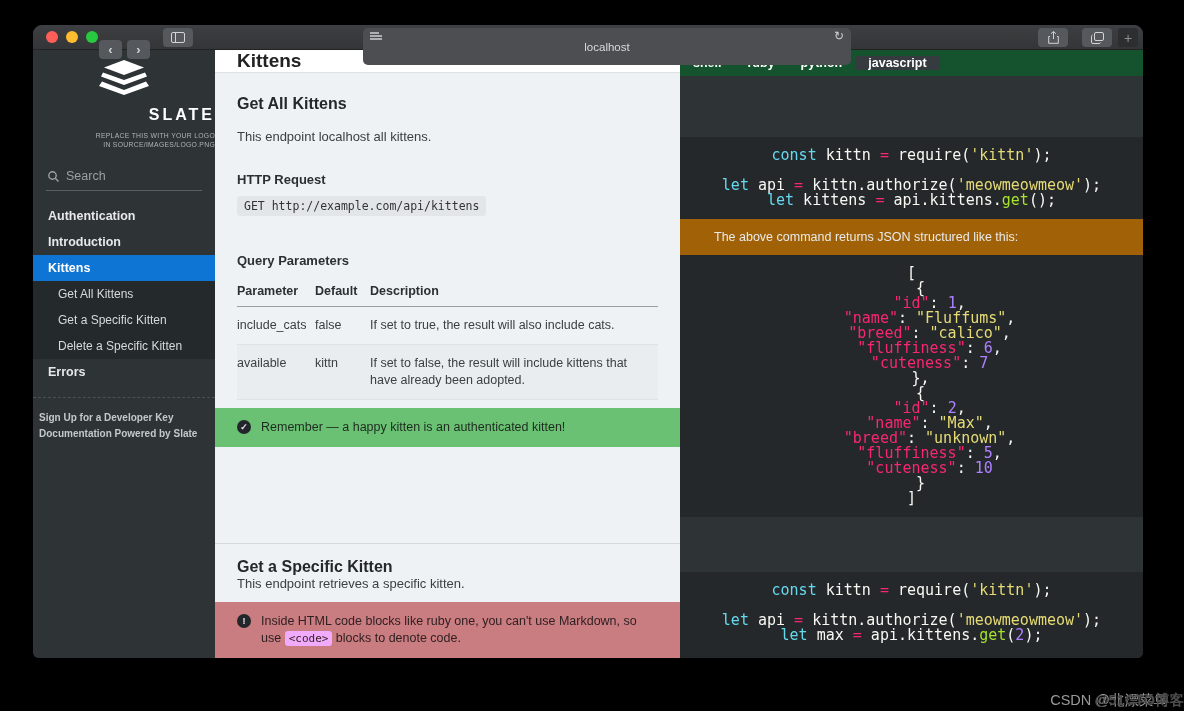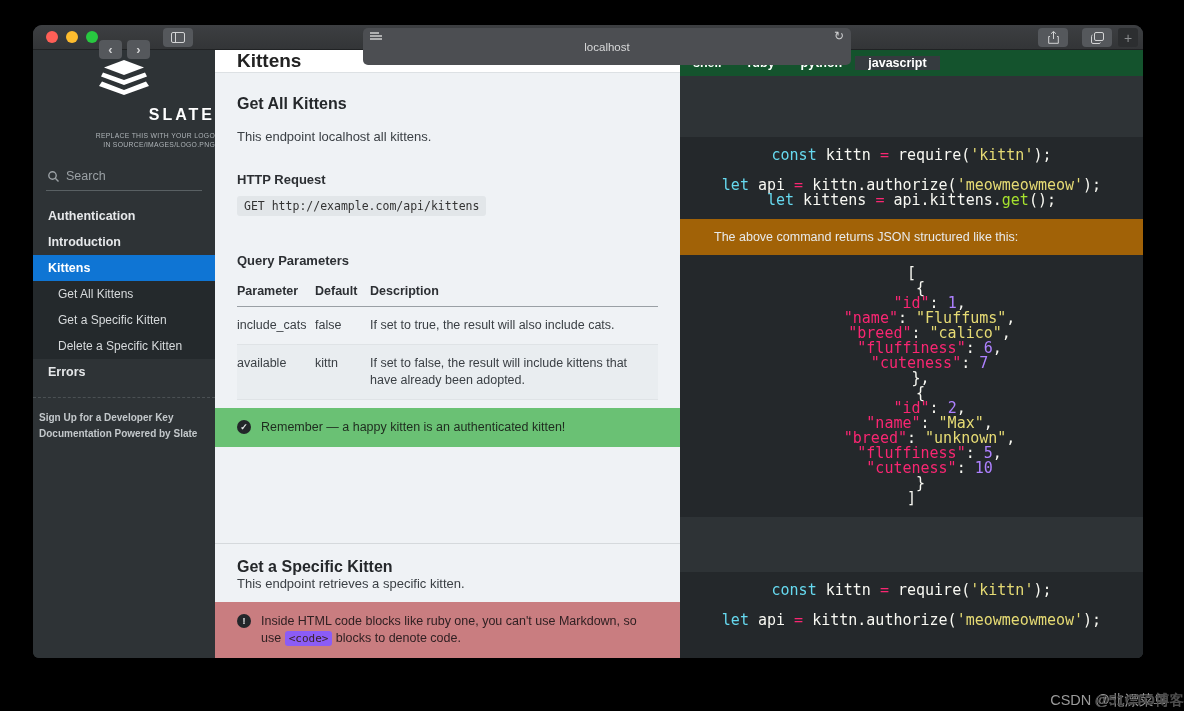--- a/index.html
+++ b/index.html
@@ -72,21 +72,21 @@
   table.params td:first-child, table.params th:first-child { padding-left:0; width:78px; }
   table.params td:nth-child(2), table.params th:nth-child(2) { width:55px; }
   .callout { display:flex; align-items:flex-start; gap:10px; padding:11px 22px;
     font-size:12.5px; line-height:17px; }
   .callout.success { background:#6AC174; color:#1e2b1e; margin-top:8px; }
   .callout.warning { background:#C97D80; color:#302022; flex:1; }
   .co-icon { width:14px; height:14px; border-radius:50%; background:#23262a; color:#e6e8ea;
     font-size:9px; font-weight:bold; display:flex; align-items:center; justify-content:center;
     flex-shrink:0; margin-top:1px; }
   .warn-chip { font-family:"DejaVu Sans Mono", monospace; font-size:11px;
-    background:#8b5cf6; border-radius:3px; padding:1px 4px; color:#3a2325; }
+    background:#f0abfc; border-radius:3px; padding:1px 4px; color:#3a2325; }
   .divider { border-top:1px solid #d5d9dc; margin-top:96px; }
 
   
   .tabbar { height:26px; background:#14532d; display:flex; align-items:center; flex-shrink:0; }
   .tab { padding:0 13px; display:flex; align-items:center; font-size:12.5px; font-weight:bold;
     color:#fff; cursor:pointer; }
   .tab.active { background:#353B3F; }
   .dark-gap { background:#2E3336; flex-shrink:0; }
   .codeblock { background:#24282B; padding:11px 16px; font-family:"DejaVu Sans Mono", monospace;
     font-size:15px; line-height:15px; flex-shrink:0;text-align:center; }
@@ -288,20 +288,21 @@
           <div class="code-line"><span class="tk-p">    </span><span class="tk-j">"fluffiness"</span><span class="tk-p">: </span><span class="tk-n">5</span><span class="tk-p">,</span></div>
           <div class="code-line"><span class="tk-p">    </span><span class="tk-j">"cuteness"</span><span class="tk-p">: </span><span class="tk-n">10</span></div>
           <div class="code-line"><span class="tk-p">  }</span></div>
           <div class="code-line"><span class="tk-p">]</span></div>
         </div>
       <div class="dark-gap" style="height:55px"></div>
       <div class="codeblock grow">
           <div class="code-line"><span class="tk-k">const</span><span class="tk-p"> kittn </span><span class="tk-o">=</span><span class="tk-p"> require(</span><span class="tk-s">'kittn'</span><span class="tk-p">);</span></div>
           <div class="code-line">&nbsp;</div>
           <div class="code-line"><span class="tk-k">let</span><span class="tk-p"> api </span><span class="tk-o">=</span><span class="tk-p"> kittn.authorize(</span><span class="tk-s">'meowmeowmeow'</span><span class="tk-p">);</span></div>
+          <div class="code-line"><span class="tk-k">let</span><span class="tk-p"> max </span><span class="tk-o">=</span><span class="tk-p"> api.kittens.</span><span class="tk-f">get</span><span class="tk-p">(</span><span class="tk-n">2</span><span class="tk-p">);</span></div>
         </div>
     </div>
 
   </div>
 </div>
 
 <div class="watermark">
   <span class="wm-csdn">CSDN @北漂菜鸟</span>
   <span class="wm-cto">@51CTO博客</span>
 </div>

